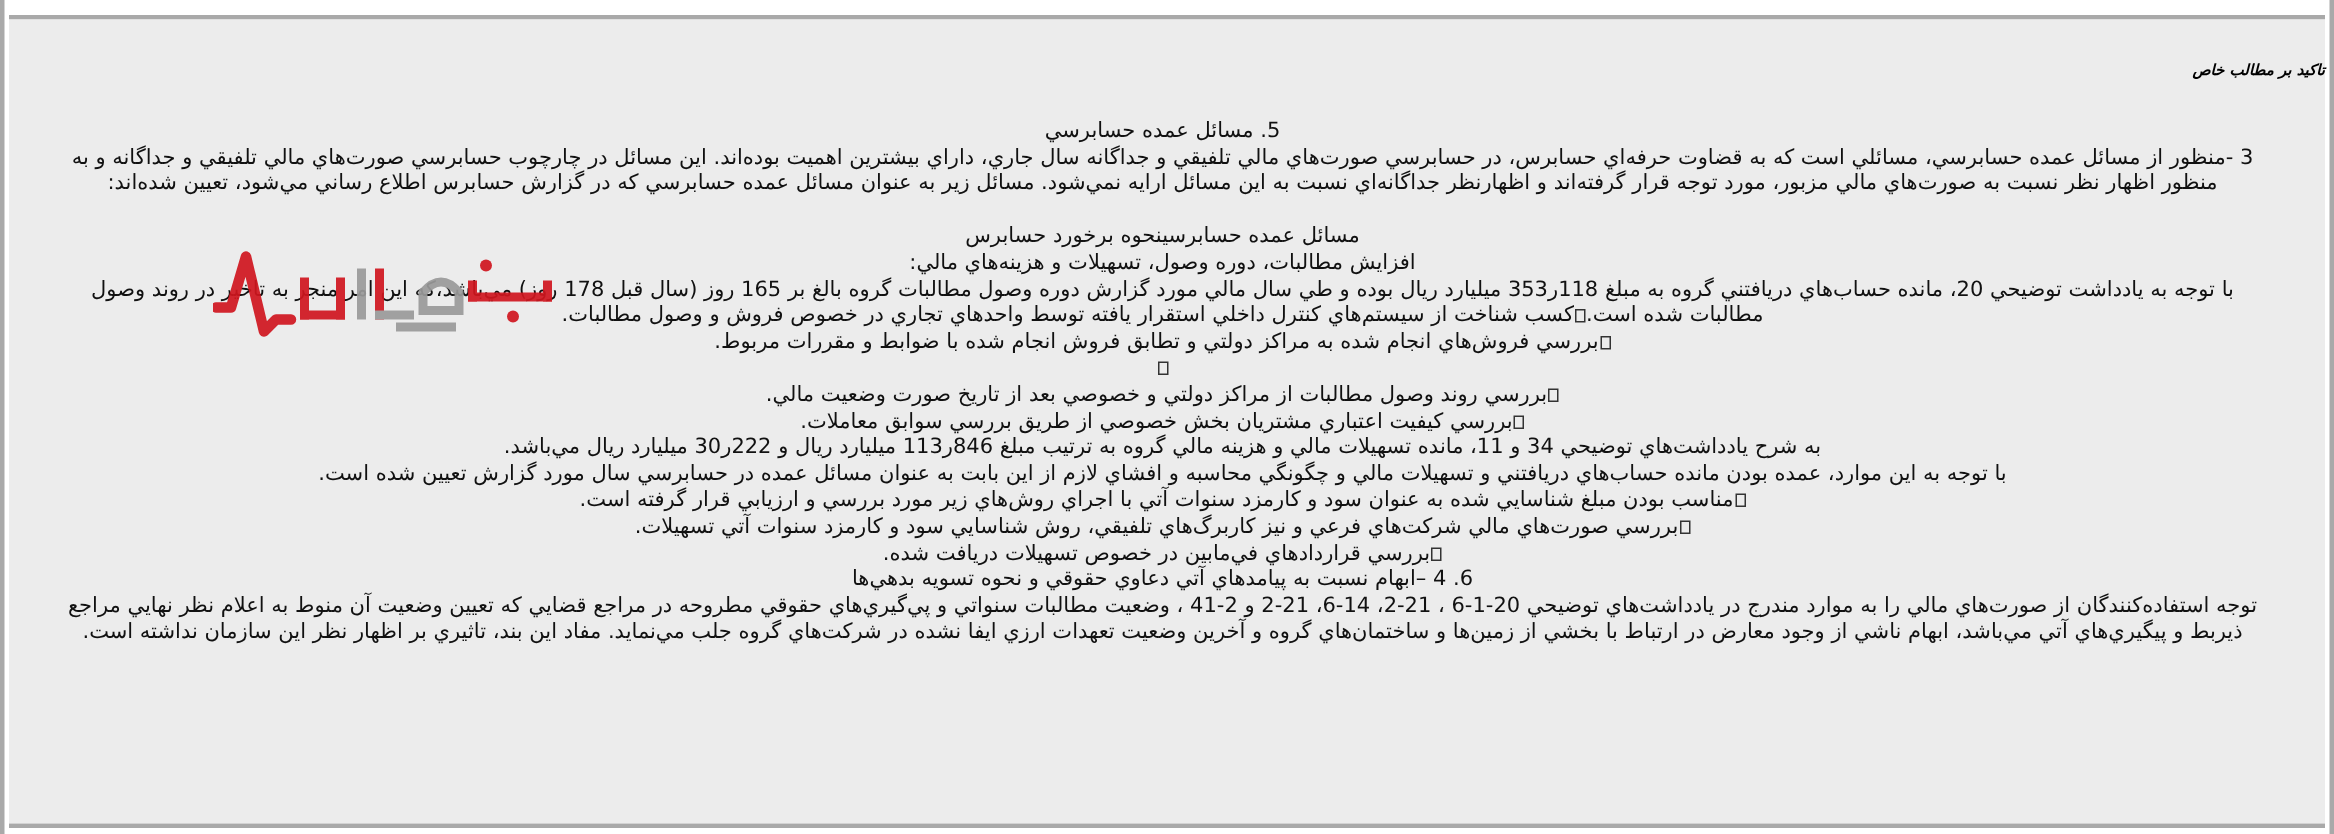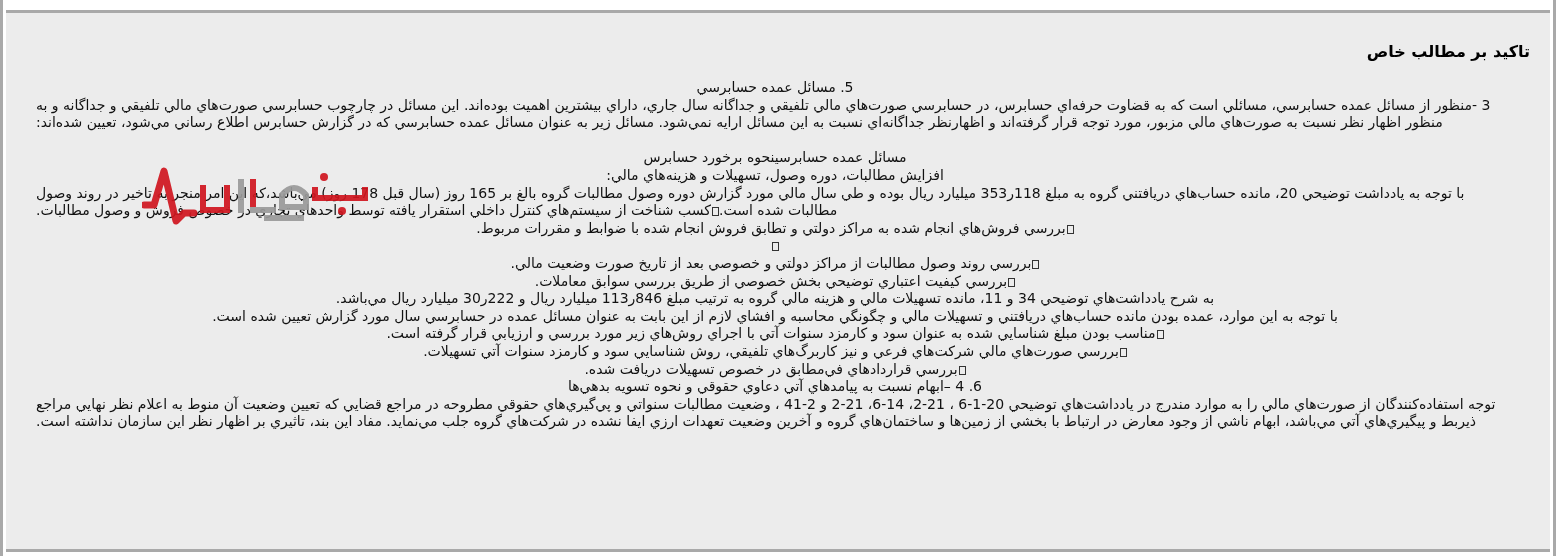--- a/index.html
+++ b/index.html
@@ -36,42 +36,43 @@
     }
     .bottom-strip {
       position: absolute;
       left: 3px; right: 3px; top: 549px;
       height: 7px;
       background: #ffffff;
       border-top: 3px solid #a9a9a9;
     }
     .section-title {
       position: absolute;
-      right: 20px;
+      right: 0;
       top: 29px;
       font-weight: bold;
-      font-size: 16px;
+      font-size: 10px;
       color: #000;
       white-space: nowrap;
+      font-style: italic;
     }
     .content {
       position: absolute;
       right: 36px;
       left: 30px;
       top: 66px;
       font-size: 14px;
       line-height: 17.6px;
       color: #111;
       text-align: center;
     }
     .content p {
       margin: 0;
     }
     .content .just {
-      text-align: left;
+      text-align: center;
     }
     .content .gap {
       height: 17.6px;
     }
     .bullet-box {
       display: inline-block;
       width: 7px;
       height: 9px;
       border: 1px solid #333;
       margin-left: 1px;
@@ -101,28 +102,28 @@
       <p>5. مسائل عمده حسابرسي</p>
       <p class="just">3 -منظور از مسائل عمده حسابرسي، مسائلي است كه به قضاوت حرفه‌اي حسابرس، در حسابرسي صورت‌هاي مالي تلفيقي و جداگانه سال جاري، داراي بيشترين اهميت بوده‌اند. اين مسائل در چارچوب حسابرسي صورت‌هاي مالي تلفيقي و جداگانه و به منظور اظهار نظر نسبت به صورت‌هاي مالي مزبور، مورد توجه قرار گرفته‌اند و اظهارنظر جداگانه‌اي نسبت به اين مسائل ارايه نمي‌شود. مسائل زير به عنوان مسائل عمده حسابرسي كه در گزارش حسابرس اطلاع رساني مي‌شود، تعيين شده‌اند:</p>
       <div class="gap"></div>
       <p>مسائل عمده حسابرسينحوه برخورد حسابرس</p>
       <p>افزايش مطالبات، دوره وصول، تسهيلات و هزينه‌هاي مالي:</p>
       <p class="just"><span>با توجه به يادداشت توضيحي 20، مانده حساب‌هاي دريافتني گروه به مبلغ 118ر353 ميليارد ريال بوده و طي سال مالي مورد گزارش دوره وصول مطالبات گروه بالغ بر 165 روز (سال قبل 178 روز) مي‌باشد،كه اين امر منجر به تاخير در روند وصول مطالبات شده است.</span><span class="bullet-box"></span><span>كسب شناخت از سيستم‌هاي كنترل داخلي استقرار يافته توسط واحدهاي تجاري در خصوص فروش و وصول مطالبات.</span></p>
 
       <p><span class="bullet-box"></span><span>بررسي فروش‌هاي انجام شده به مراكز دولتي و تطابق فروش انجام شده با ضوابط و مقررات مربوط.</span></p>
       <p><span class="bullet-box"></span></p>
       <p><span class="bullet-box"></span><span>بررسي روند وصول مطالبات از مراكز دولتي و خصوصي بعد از تاريخ صورت وضعيت مالي.</span></p>
-      <p><span class="bullet-box"></span><span>بررسي كيفيت اعتباري توضيحي بخش خصوصي از طريق بررسي سوابق معاملات.</span></p>
+      <p><span class="bullet-box"></span><span>بررسي كيفيت اعتباري مشتريان بخش خصوصي از طريق بررسي سوابق معاملات.</span></p>
 
       <p>به شرح يادداشت‌هاي توضيحي 34 و 11، مانده تسهيلات مالي و هزينه مالي گروه به ترتيب مبلغ 846ر113 ميليارد ريال و 222ر30 ميليارد ريال مي‌باشد.</p>
       <p>با توجه به اين موارد، عمده بودن مانده حساب‌هاي دريافتني و تسهيلات مالي و چگونگي محاسبه و افشاي لازم از اين بابت به عنوان مسائل عمده در حسابرسي سال مورد گزارش تعيين شده است.</p>
 
       <p><span class="bullet-box"></span><span>مناسب بودن مبلغ شناسايي شده به عنوان سود و كارمزد سنوات آتي با اجراي روش‌هاي زير مورد بررسي و ارزيابي قرار گرفته است.</span></p>
       <p><span class="bullet-box"></span><span>بررسي صورت‌هاي مالي شركت‌هاي فرعي و نيز كاربرگ‌هاي تلفيقي، روش شناسايي سود و كارمزد سنوات آتي تسهيلات.</span></p>
-      <p><span class="bullet-box"></span><span>بررسي قراردادهاي في‌مطابق در خصوص تسهيلات دريافت شده.</span></p>
+      <p><span class="bullet-box"></span><span>بررسي قراردادهاي في‌مابين در خصوص تسهيلات دريافت شده.</span></p>
 
       <p>6. 4 –ابهام نسبت به پيامدهاي آتي دعاوي حقوقي و نحوه تسويه بدهي‌ها</p>
       <p class="just">توجه استفاده‌كنندگان از صورت‌هاي مالي را به موارد مندرج در يادداشت‌هاي توضيحي 20-1-6 ، 21-2، 14-6، 21-2  و 2-41 ، وضعيت مطالبات سنواتي و پي‌گيري‌هاي حقوقي مطروحه در مراجع قضايي كه تعيين وضعيت آن منوط به اعلام نظر نهايي مراجع ذيربط و پيگيري‌هاي آتي مي‌باشد، ابهام ناشي از وجود معارض در ارتباط با بخشي از زمين‌ها و ساختمان‌هاي گروه و آخرين وضعيت تعهدات ارزي ايفا نشده در شركت‌هاي گروه جلب مي‌نمايد. مفاد اين بند، تاثيري بر اظهار نظر اين سازمان نداشته است.</p>
     </div>
 
     <svg class="watermark" viewBox="0 0 230 66" xmlns="http://www.w3.org/2000/svg">
 
       <polyline points="2,40 12,40 22,6 34,56 42,48 52,48" fill="none" stroke="#d0161f" stroke-width="7" stroke-linejoin="round" stroke-linecap="round"></polyline>
 
       <rect x="58" y="20" width="6" height="28" fill="#d0161f"></rect>

